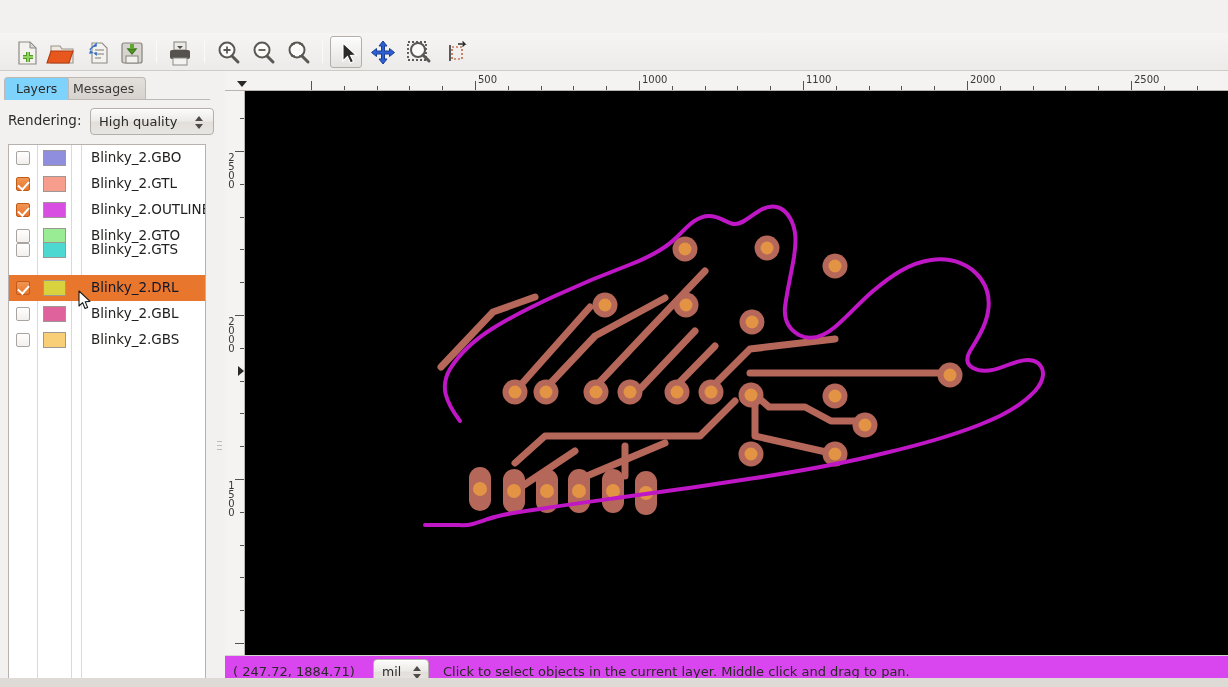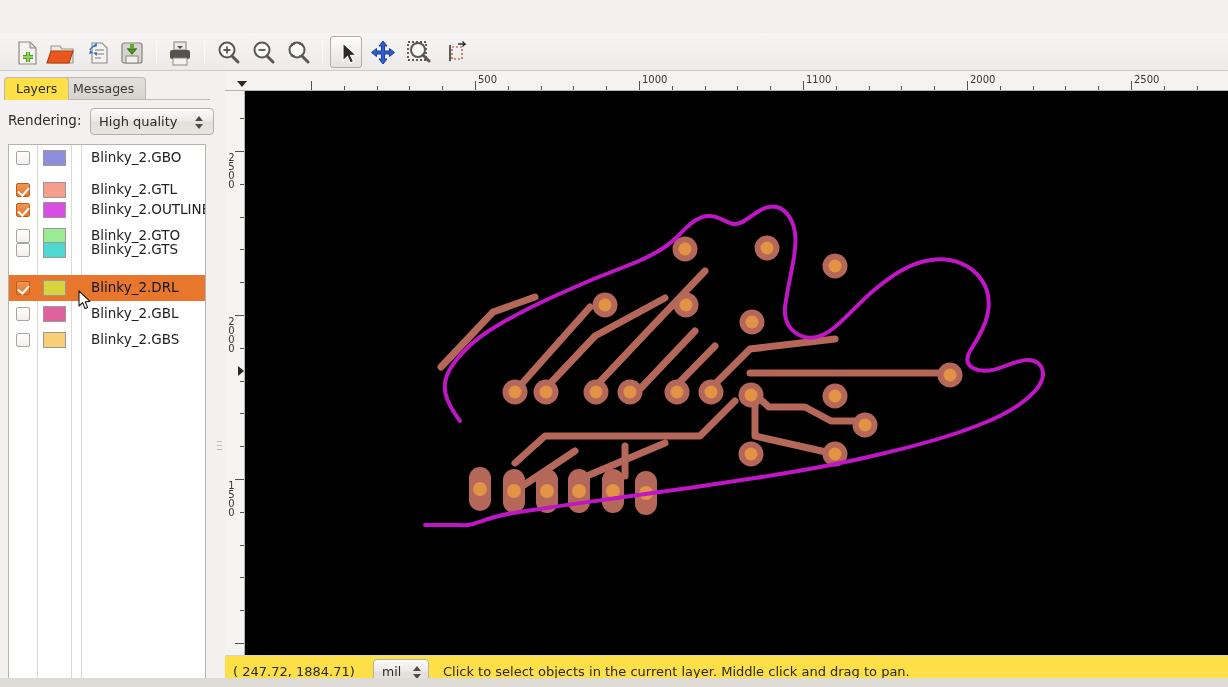--- a/index.html
+++ b/index.html
@@ -81,21 +81,21 @@
     position: absolute; left: 4px; top: 5px; width: 206px; height: 24px;
   }
   .tab {
     position: absolute; top: 1px; height: 23px; padding: 3px 11px 0 11px;
     font-size: 12.5px; color: #3b3836;
     border: 1px solid #bdb8b3; border-bottom: none;
     border-radius: 4px 4px 0 0;
     background: linear-gradient(to bottom, #e3e0dc, #d6d2cd);
   }
   .tab.sel {
-    background: #fde047; color: #2a2826; z-index: 3;
+    background: #7dd3fc; color: #2a2826; z-index: 3;
     border-color: #bdb8b3;
   }
   .tabline {
     position: absolute; left: 4px; top: 28px; width: 206px; height: 1px;
     background: #bdb8b3;
   }
 
   .render-row { position: absolute; left: 8px; top: 37px; }
   .render-label {
     position: absolute; left: 0; top: 4px;
@@ -214,21 +214,21 @@
 
   .canvas {
     position: absolute; left: 245px; top: 91px; width: 983px; height: 564px;
     background: #000000; overflow: hidden;
   }
   .canvas svg { display: block; }
 
   
   .statusbar {
     position: absolute; left: 225px; top: 655px; width: 1003px; height: 32px;
-    background: #fde047; border-top: 1px solid #d6d2ce;
+    background: #d946ef; border-top: 1px solid #d6d2ce;
   }
   .coord {
     position: absolute; left: 8px; top: 8px;
     font-size: 13px; color: #2b2927; white-space: nowrap;
   }
   .unitcombo {
     position: absolute; left: 148px; top: 3px; width: 56px; height: 25px;
     border: 1px solid #b4afaa; border-radius: 4px;
     background: linear-gradient(to bottom, #fbfbfa 0%, #eceae7 48%, #e2dfdb 52%, #e8e6e2 100%);
     box-shadow: inset 0 1px 0 #fff;
@@ -385,21 +385,21 @@
     <div class="listbox">
       <div class="listbox-inner" id="layer-rows">
         <div class="colsep c1"></div>
         <div class="colsep c2"></div>
         <div class="colsep c3"></div>
       <div class="lrow" style="top: 0px;">
             <div class="lchk"></div>
             <div class="lswatch" style="background: rgb(143, 142, 222);"></div>
             <div class="llabel">Blinky_2.GBO</div>
           </div>
-          <div class="lrow" style="top: 32px;">
+          <div class="lrow" style="top: 26px;">
             <div class="lchk on"></div>
             <div class="lswatch" style="background: rgb(247, 157, 142);"></div>
             <div class="llabel">Blinky_2.GTL</div>
           </div>
           <div class="lrow" style="top: 52px;">
             <div class="lchk on"></div>
             <div class="lswatch" style="background: rgb(216, 78, 226);"></div>
             <div class="llabel">Blinky_2.OUTLINE</div>
           </div>
           <div class="lrow" style="top: 78px;">

